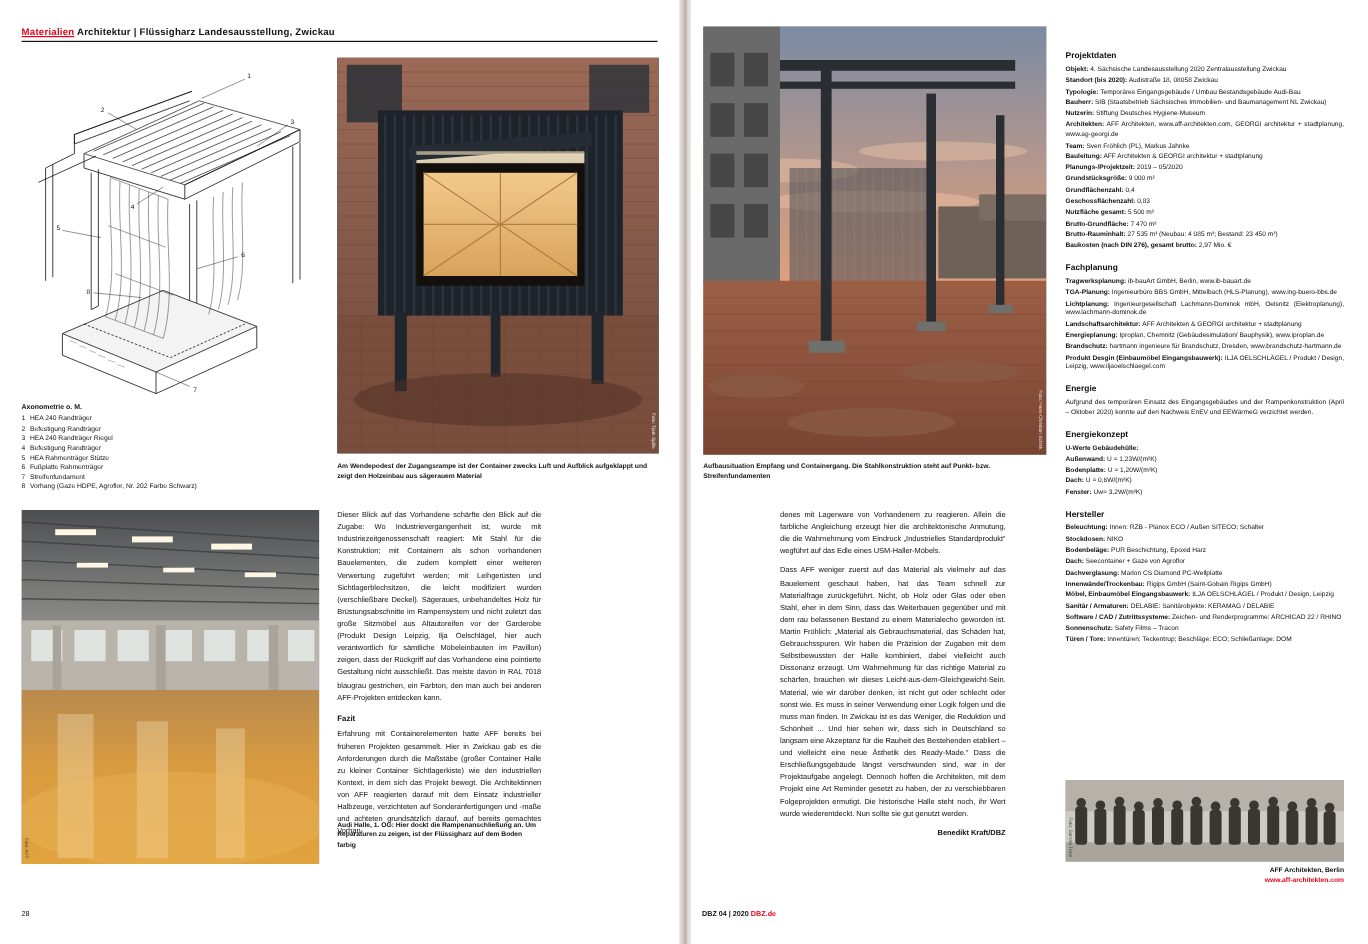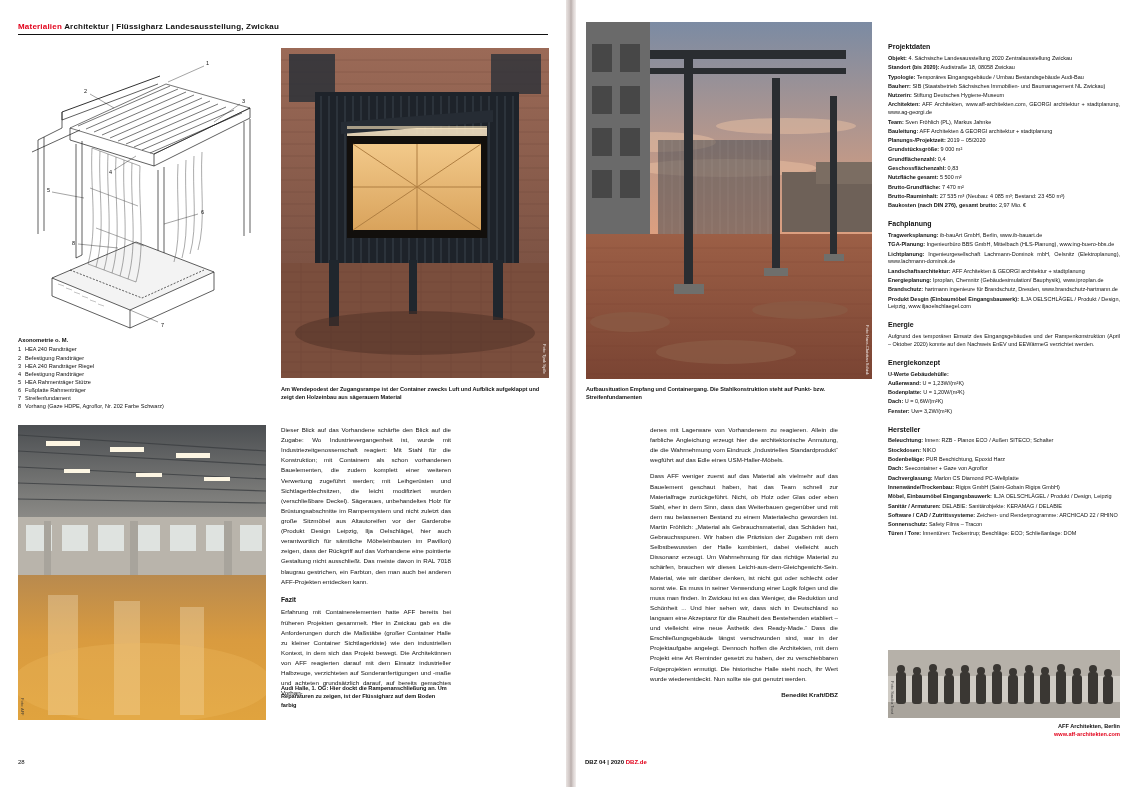--- a/index.html
+++ b/index.html
@@ -13,21 +13,21 @@
   }
   .page{position:absolute;inset:0;}
   
   .spine{position:absolute;left:566px;top:0;width:10px;height:787px;
     background:linear-gradient(to right,#e9e3e1,#cfc6c4 35%,#b9aeac 50%,#d8d0ce 70%,#f2eeed);}
   .left-page{position:absolute;left:0;top:0;width:566px;height:787px;background:#fff;}
   .right-page{position:absolute;left:576px;top:0;width:564px;height:787px;background:#fff;}
 
   
   .header{position:absolute;left:18px;top:22px;font-size:8px;font-weight:bold;letter-spacing:.2px;}
-  .header .red{color:#e2001a;}
+  .header .red{color:#e2001a;text-decoration:underline;}
   .header .blk{color:#111;}
   .header-rule{position:absolute;left:18px;top:34px;width:530px;height:1px;background:#111;}
 
   
   .axo{position:absolute;left:18px;top:48px;width:248px;height:285px;}
   .axo svg{display:block;}
   .axo-caption{position:absolute;left:18px;top:336px;width:250px;font-size:5.6px;line-height:1.45;color:#111;}
   .axo-caption .t{font-weight:bold;font-size:5.8px;margin-bottom:1px;}
   .axo-caption ol{margin:0;padding:0;list-style:none;}
   .axo-caption li{white-space:nowrap;}

